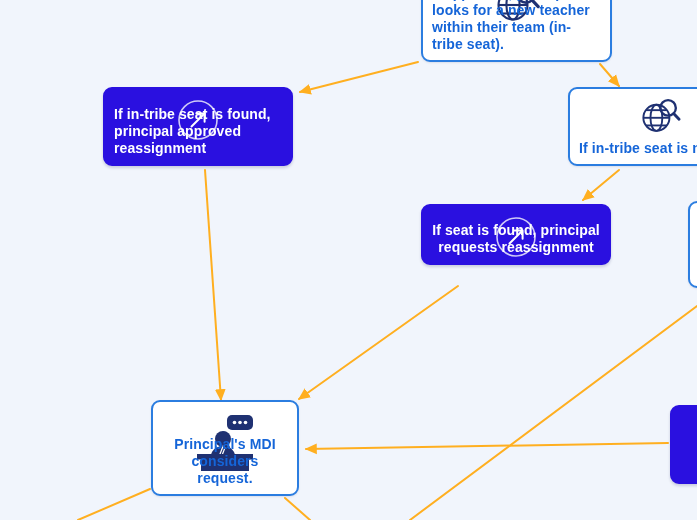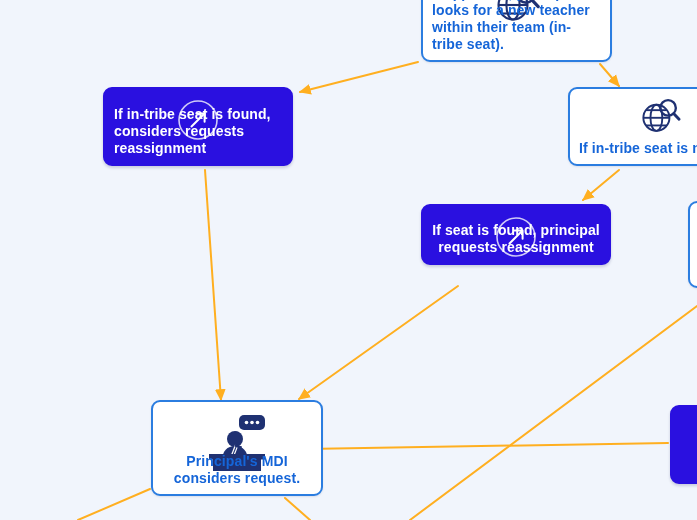--- a/index.html
+++ b/index.html
@@ -127,21 +127,21 @@
   <div class="node solid" style="left:103px; top:87px; width:190px; height:79px;">
     <div class="node-icon" style="top:9px; height:44px;">
       <svg width="42" height="42" viewBox="0 0 42 42">
         <circle cx="21" cy="21" r="19" fill="none" stroke="#cfcaf7" stroke-width="1.6"></circle>
         <g fill="none" stroke="#ffffff" stroke-width="2" stroke-linecap="round" stroke-linejoin="round">
           <path d="M14.5,27.5 L27,15"></path>
           <path d="M19.5,14.6 L27.6,14.6 L27.6,22.7"></path>
         </g>
       </svg>
     </div>
-    <div class="node-label left">If in-tribe seat is found, considers requests reassignment</div>
+    <div class="node-label left">If in-tribe seat is found, principal approved reassignment</div>
   </div>
 
   <div class="node outline" style="left:568px; top:87px; width:191px; height:79px;">
     <div class="node-icon" style="top:7px; height:40px; left:60px; right:auto; width:60px;">
       <svg width="44" height="36" viewBox="0 0 48 40">
         <g fill="none" stroke="#1f3172" stroke-width="2.1">
           <circle cx="20" cy="22" r="14.5"></circle>
           <ellipse cx="20" cy="22" rx="6.6" ry="14.5"></ellipse>
           <line x1="5.5" y1="22" x2="34.5" y2="22"></line>
           <line x1="8.4" y1="13.5" x2="31.6" y2="13.5"></line>
@@ -168,21 +168,21 @@
   </div>
 
   <div class="node outline" style="left:688px; top:201px; width:90px; height:87px;">
     <div class="node-label left"></div>
   </div>
 
   <div class="node solid" style="left:670px; top:405px; width:80px; height:79px;">
     <div class="node-label left"></div>
   </div>
 
-  <div class="node outline" style="left:151px; top:400px; width:172px; height:96px;">
+  <div class="node outline" style="left:151px; top:400px; width:148px; height:96px;">
     <div class="node-icon" style="top:8px; height:66px;">
       <svg width="64" height="64" viewBox="0 0 64 64">
         <g fill="#1f3172">
 
           <rect x="34" y="4" width="26" height="15" rx="5"></rect>
           <circle cx="41.5" cy="11.5" r="1.8" fill="#ffffff"></circle>
           <circle cx="47" cy="11.5" r="1.8" fill="#ffffff"></circle>
           <circle cx="52.5" cy="11.5" r="1.8" fill="#ffffff"></circle>
           <circle cx="31" cy="23" r="2.6"></circle>
 

